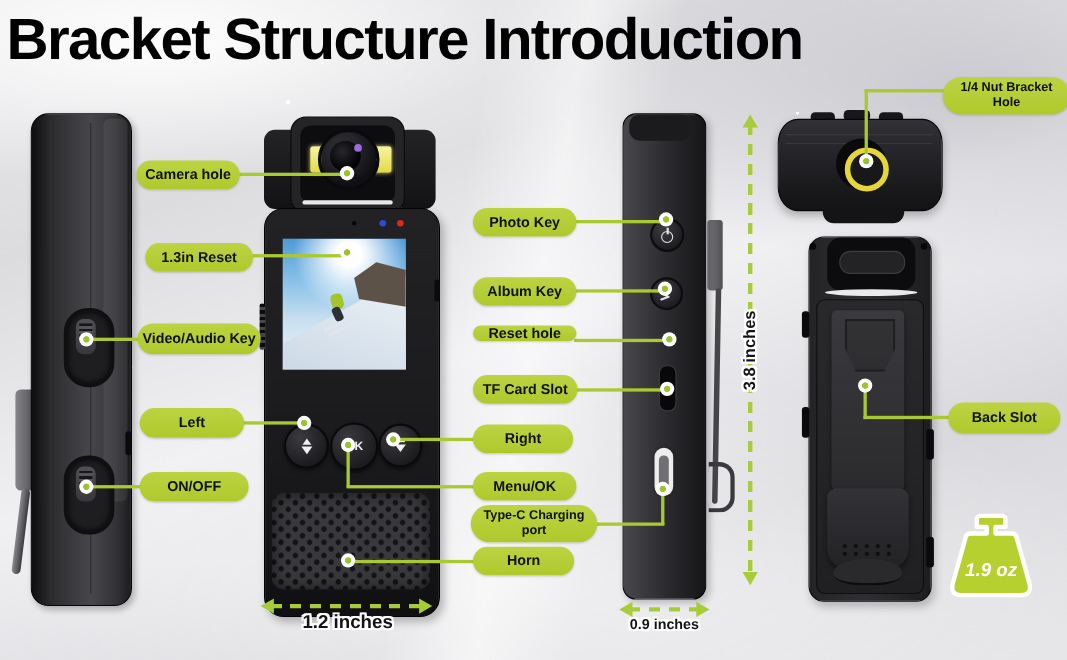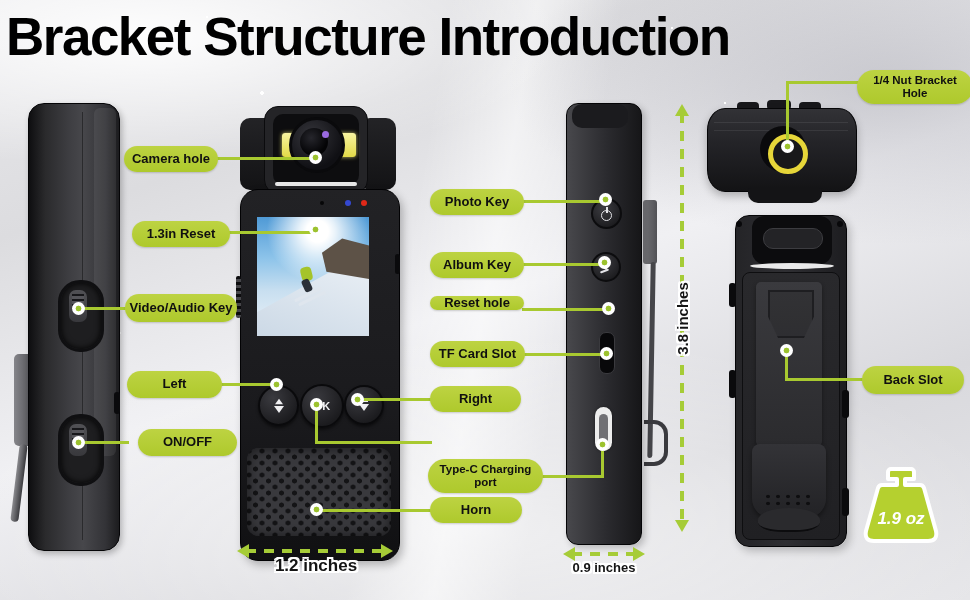--- a/index.html
+++ b/index.html
@@ -328,26 +328,27 @@
   <div class="dot" style="left:310px;top:398px;"></div>
   <div class="dot" style="left:596px;top:438px;"></div>
   <div class="dot" style="left:310px;top:503px;"></div>
   <div class="dot" style="left:781px;top:140px;"></div>
   <div class="dot" style="left:780px;top:344px;"></div>
 
   <div class="pill" style="left:124px;top:146px;width:94px;height:26px;">Camera hole</div>
   <div class="pill" style="left:132px;top:221px;width:98px;height:26px;">1.3in Reset</div>
   <div class="pill" style="left:125px;top:294px;width:112px;height:28px;">Video/Audio Key</div>
   <div class="pill" style="left:127px;top:371px;width:95px;height:27px;">Left</div>
-  <div class="pill" style="left:138px;top:429px;width:99px;height:27px;">ON/OFF</div>
+  <div class="pill" style="left:127px;top:429px;width:99px;height:27px;">ON/OFF</div>
   <div class="pill" style="left:430px;top:189px;width:94px;height:26px;">Photo Key</div>
   <div class="pill" style="left:430px;top:252px;width:94px;height:26px;">Album Key</div>
   <div class="pill" style="left:430px;top:296px;width:94px;height:14px;">Reset hole</div>
   <div class="pill" style="left:430px;top:341px;width:95px;height:26px;">TF Card Slot</div>
   <div class="pill" style="left:430px;top:386px;width:91px;height:26px;">Right</div>
+  <div class="pill" style="left:430px;top:429px;width:94px;height:26px;">Menu/OK</div>
   <div class="pill small" style="left:428px;top:459px;width:103px;height:34px;padding:0 6px;">Type-C Charging port</div>
   <div class="pill" style="left:430px;top:497px;width:92px;height:26px;">Horn</div>
   <div class="pill small" style="left:857px;top:70px;width:104px;height:34px;padding:0 6px;">1/4 Nut Bracket Hole</div>
   <div class="pill" style="left:862px;top:366px;width:102px;height:28px;">Back Slot</div>
 
   <div class="harrow" style="left:237px;top:543px;width:156px;">
       <div class="shaft"></div>
     </div>
   <div class="mtext" style="left:250px;top:556px;width:132px;font-size:17px;">1.2 inches</div>
 

